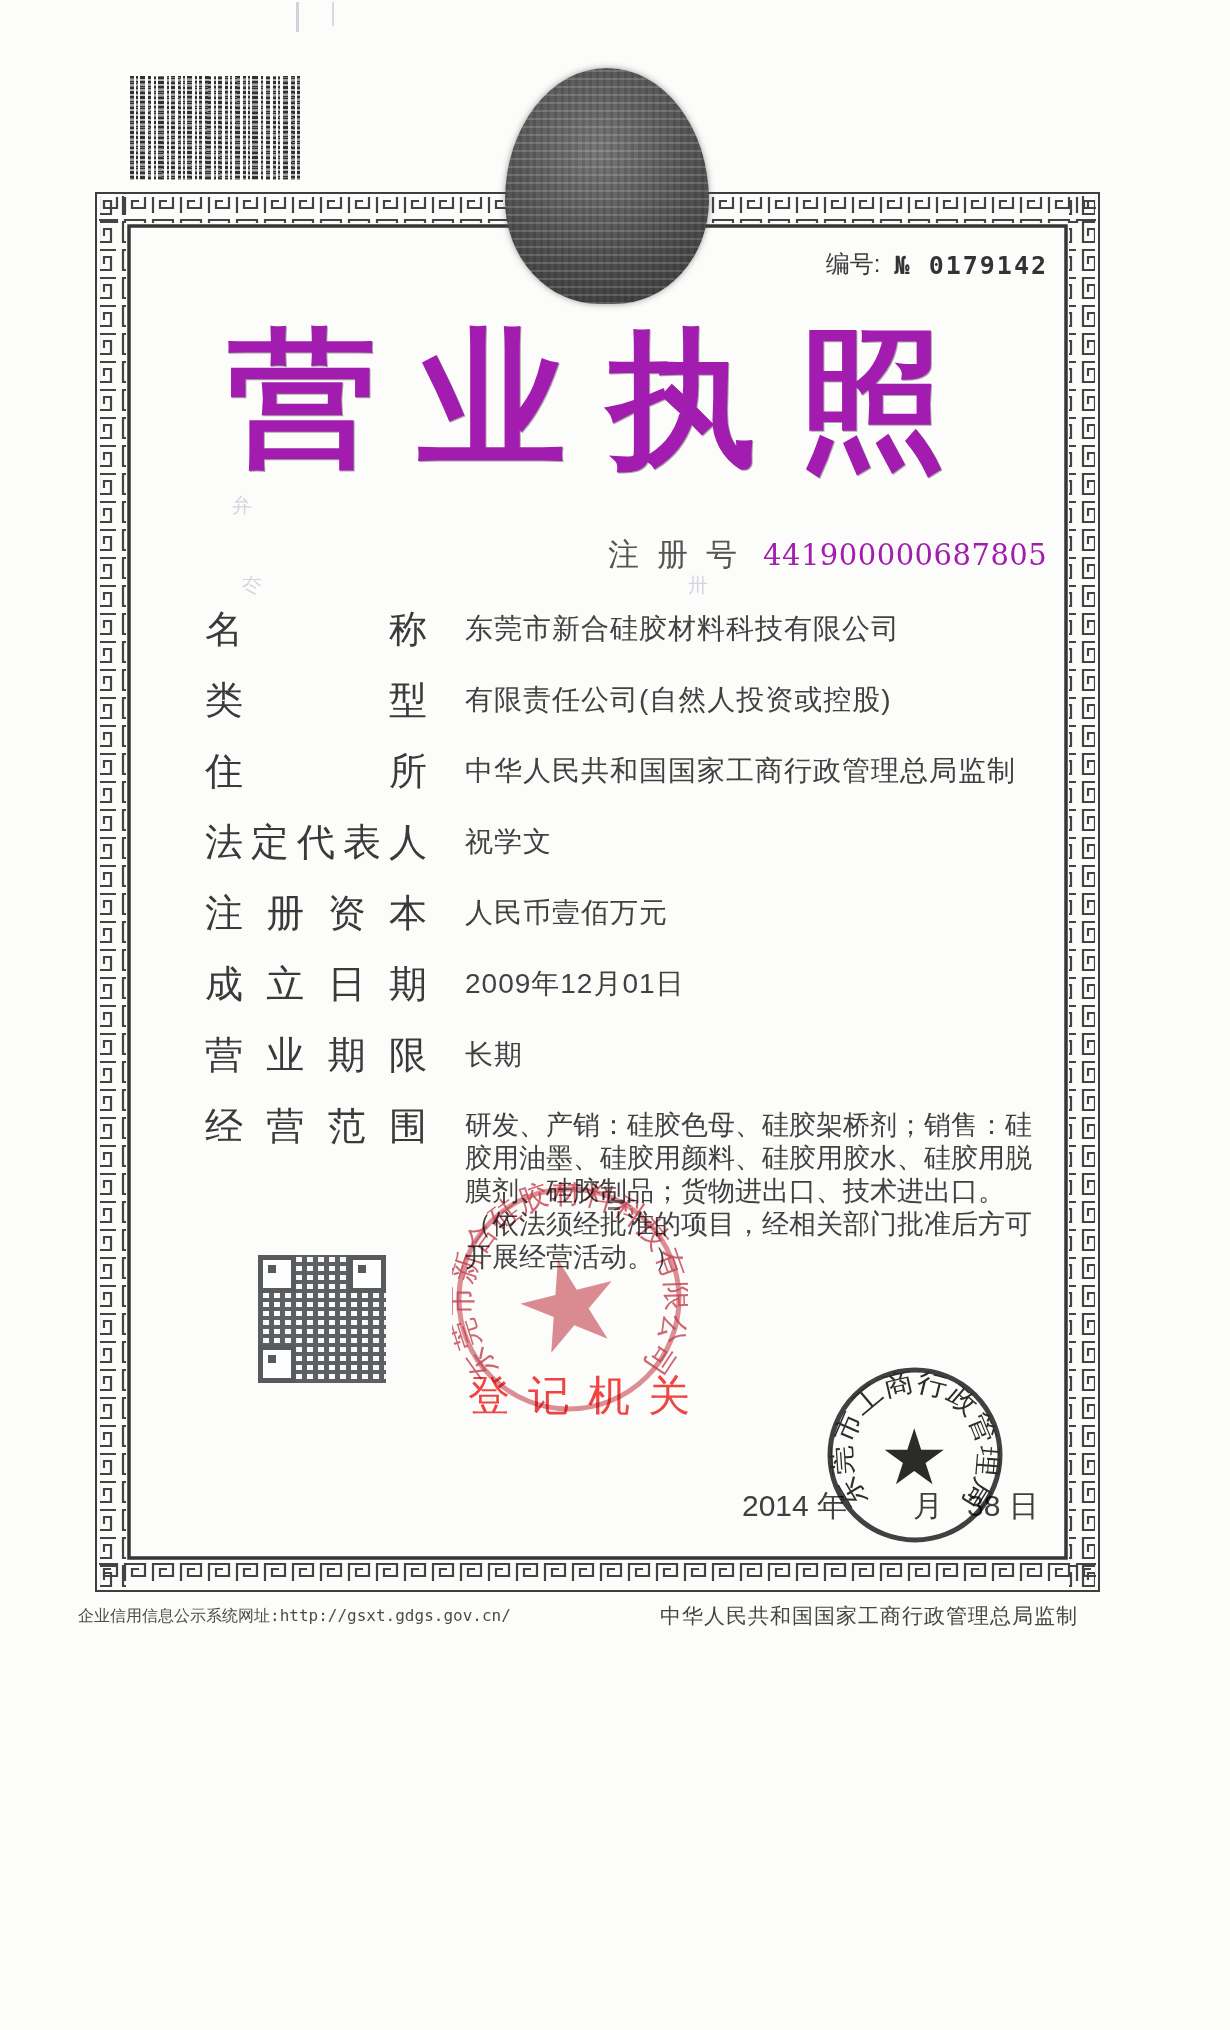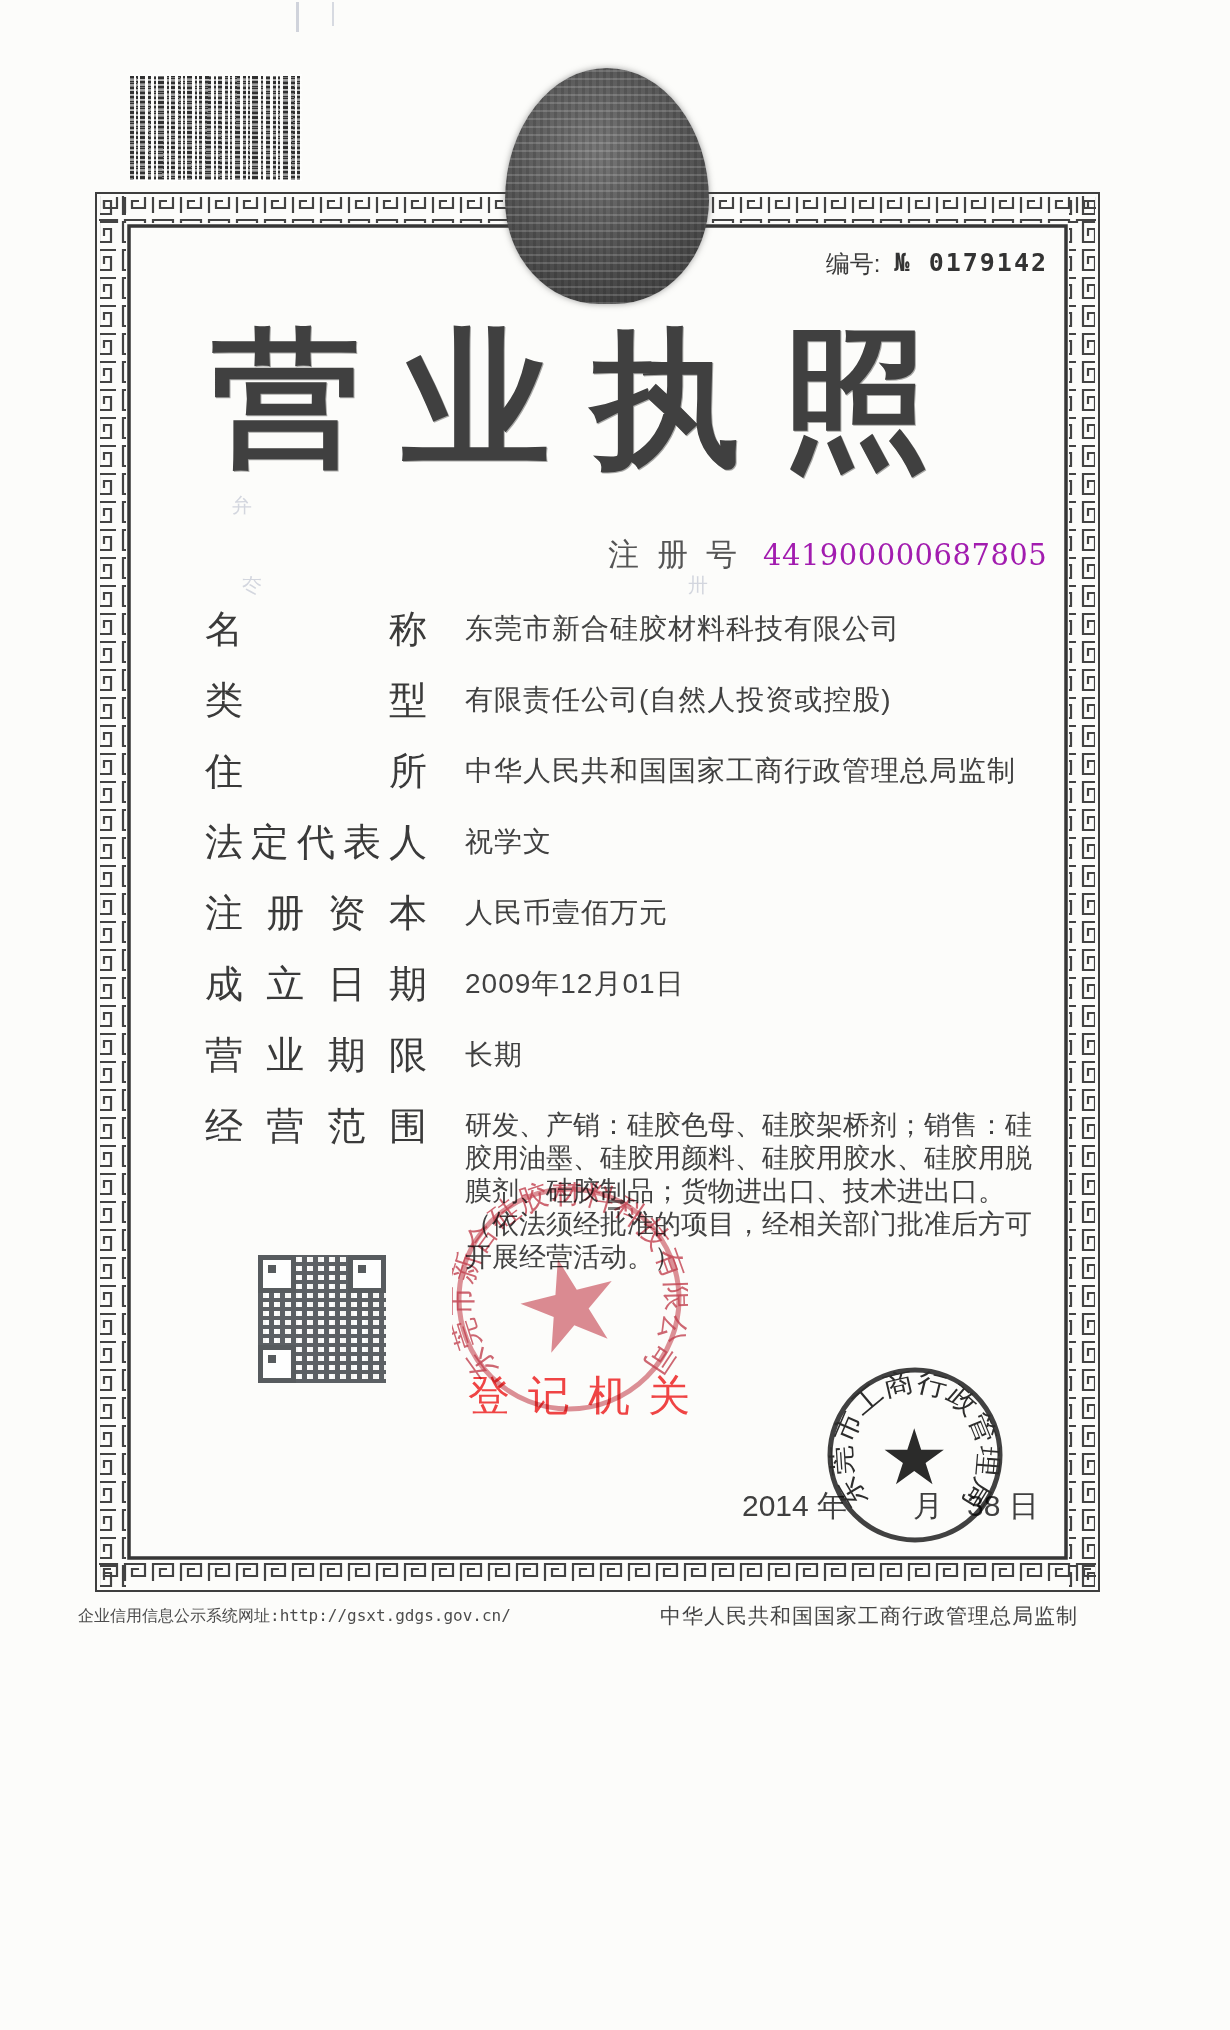--- a/index.html
+++ b/index.html
@@ -28,27 +28,27 @@
     position:absolute;left:505px;top:68px;width:204px;height:236px;z-index:5;
     border-radius:50% 50% 46% 46% / 56% 56% 44% 44%;
     background:
       repeating-linear-gradient(0deg, rgba(255,255,255,.16) 0 2px, rgba(255,255,255,0) 2px 8px),
       repeating-linear-gradient(90deg, rgba(0,0,0,.12) 0 3px, rgba(0,0,0,0) 3px 7px),
       radial-gradient(circle at 45% 35%, #787878, #525252 55%, #3d3d3d 90%);
     box-shadow:0 0 6px rgba(70,70,70,.5);
   }
 
   
-  .serial{position:absolute;right:182px;top:248px;z-index:4;font-size:24px;color:#3a3a3a;display:flex;gap:14px;align-items:flex-start;}
+  .serial{position:absolute;right:182px;top:248px;z-index:4;font-size:24px;color:#3a3a3a;display:flex;gap:14px;align-items:flex-end;}
   .serial .val{font-family:"DejaVu Sans Mono", monospace;font-size:25px;font-weight:bold;letter-spacing:2px;color:#333;}
 
   
   .title{
-    position:absolute;left:212px;top:318px;width:760px;z-index:4;
-    font-size:148px;line-height:1.1;font-weight:900;color:#404040;
+    position:absolute;left:228px;top:318px;width:760px;z-index:4;
+    font-size:148px;line-height:1.1;font-weight:900;color:#a21caf;
     letter-spacing:42px;white-space:nowrap;
     text-shadow:1px 1px 0 rgba(46,45,43,.4);
   }
 
   
   .regline{position:absolute;left:608px;top:534px;z-index:4;display:flex;align-items:baseline;gap:8px;}
   .regline .lab{font-size:31px;letter-spacing:18px;color:#555;}
   .regline .num{font-family:"DejaVu Serif", serif;font-size:29px;color:#a21caf;letter-spacing:0.5px;}
 
   

